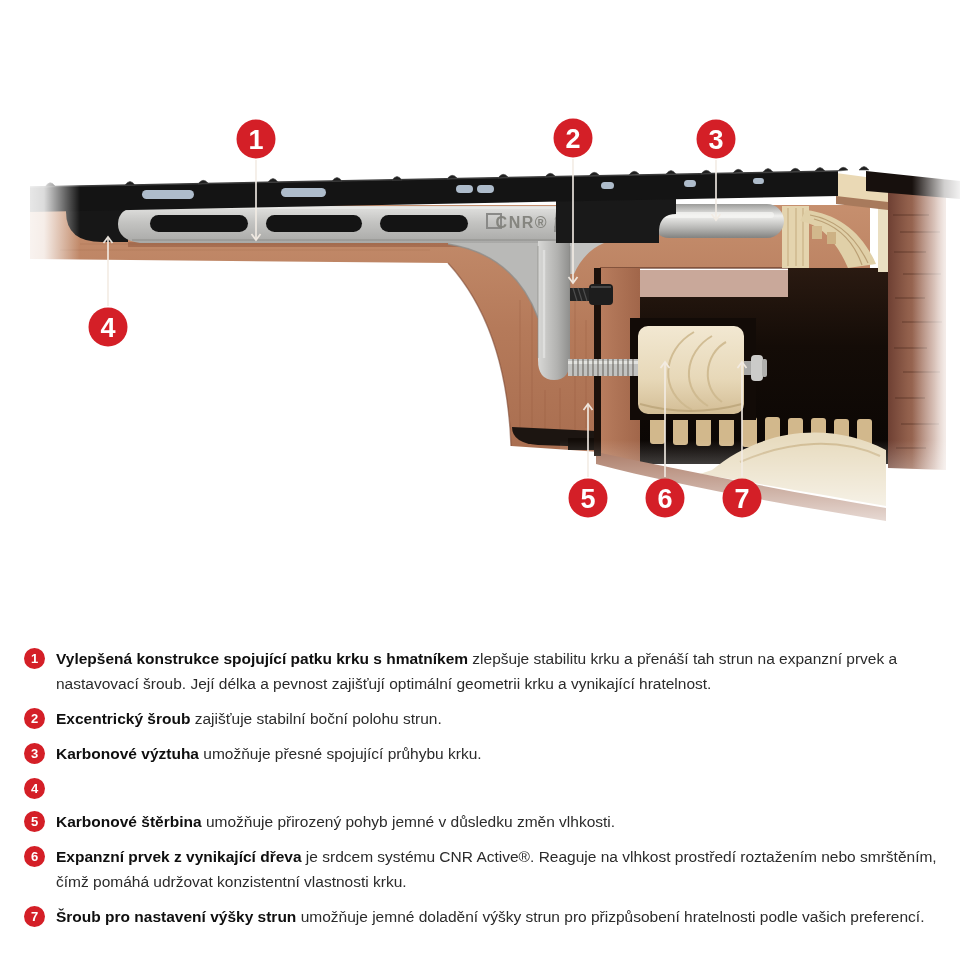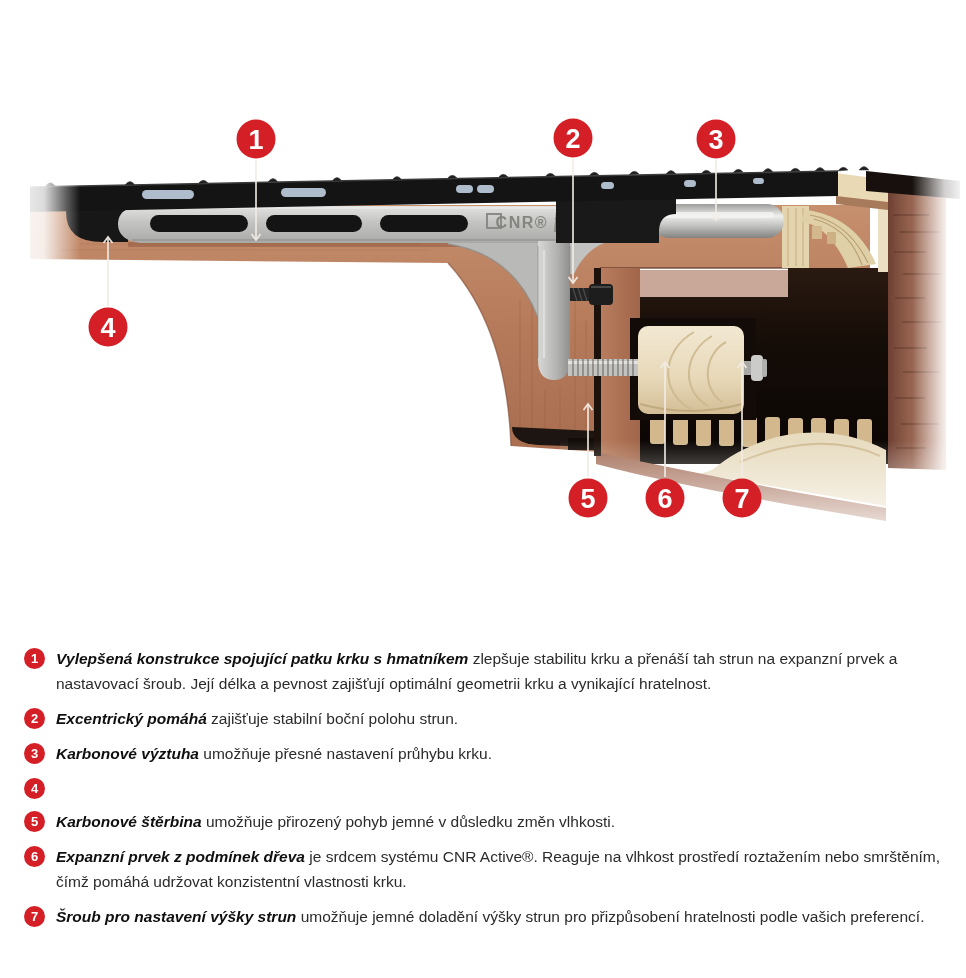--- a/index.html
+++ b/index.html
@@ -6,21 +6,21 @@
   body{width:966px;height:978px;font-family:"Liberation Sans",sans-serif;}
   .stage{position:relative;width:966px;height:978px;background:#fff;overflow:hidden;}
   svg.diagram{position:absolute;top:0;left:0;display:block;}
   .badge-num{font-family:"Liberation Sans",sans-serif;font-weight:bold;fill:#fff;}
   .emboss{font-family:"Liberation Sans",sans-serif;font-weight:bold;letter-spacing:1.5px;fill:#82827c;opacity:.95;}
   .legend{position:absolute;left:24px;top:646px;width:920px;}
   .legend-item{display:flex;align-items:flex-start;gap:11px;margin-bottom:10px;}
   .badge{flex:0 0 auto;width:21px;height:21px;border-radius:50%;background:#d41f27;
          color:#fff;font-weight:bold;font-size:13px;line-height:21px;text-align:center;margin-top:2px;}
   .legend-text{margin:0;font-size:15.5px;line-height:25px;color:#2b2b2b;}
-  .legend-text b{color:#0f0f0f;font-style:italic;}
+  .legend-text b{color:#0f0f0f;}
 </style>
 </head>
 <body>
 
 <div class="stage">
 
 <svg class="diagram" width="966" height="622" viewBox="0 0 966 622">
   <defs>
     <linearGradient id="mahog" x1="0" y1="0" x2="0" y2="1">
       <stop offset="0" stop-color="#c68f6e"></stop>
@@ -269,36 +269,36 @@
   </g>
 </svg>
 
 <div class="legend">
   <div class="legend-item">
     <span class="badge">1</span>
     <p class="legend-text"><b>Vylepšená konstrukce spojující patku krku s hmatníkem</b> <span>zlepšuje stabilitu krku a přenáší tah strun na expanzní prvek a nastavovací šroub. Její délka a pevnost zajišťují optimální geometrii krku a vynikající hratelnost.</span></p>
   </div>
   <div class="legend-item">
     <span class="badge">2</span>
-    <p class="legend-text"><b>Excentrický pomáhá</b> <span>zajišťuje stabilní boční polohu strun.</span></p>
+    <p class="legend-text"><b>Excentrický šroub</b> <span>zajišťuje stabilní boční polohu strun.</span></p>
   </div>
   <div class="legend-item">
     <span class="badge">3</span>
-    <p class="legend-text"><b>Karbonové výztuha</b> <span>umožňuje přesné nastavení průhybu krku.</span></p>
+    <p class="legend-text"><b>Karbonové výztuha</b> <span>umožňuje přesné spojující průhybu krku.</span></p>
   </div>
   <div class="legend-item">
     <span class="badge">4</span>
   </div>
   <div class="legend-item">
     <span class="badge">5</span>
     <p class="legend-text"><b>Karbonové štěrbina</b> <span>umožňuje přirozený pohyb jemné v důsledku změn vlhkosti.</span></p>
   </div>
   <div class="legend-item">
     <span class="badge">6</span>
-    <p class="legend-text"><b>Expanzní prvek z podmínek dřeva</b> <span>je srdcem systému CNR Active®. Reaguje na vlhkost prostředí roztažením nebo smrštěním, čímž pomáhá udržovat konzistentní vlastnosti krku.</span></p>
+    <p class="legend-text"><b>Expanzní prvek z vynikající dřeva</b> <span>je srdcem systému CNR Active®. Reaguje na vlhkost prostředí roztažením nebo smrštěním, čímž pomáhá udržovat konzistentní vlastnosti krku.</span></p>
   </div>
   <div class="legend-item">
     <span class="badge">7</span>
     <p class="legend-text"><b>Šroub pro nastavení výšky strun</b> <span>umožňuje jemné doladění výšky strun pro přizpůsobení hratelnosti podle vašich preferencí.</span></p>
   </div>
 </div>
 
 </div>
 
 </body></html>

